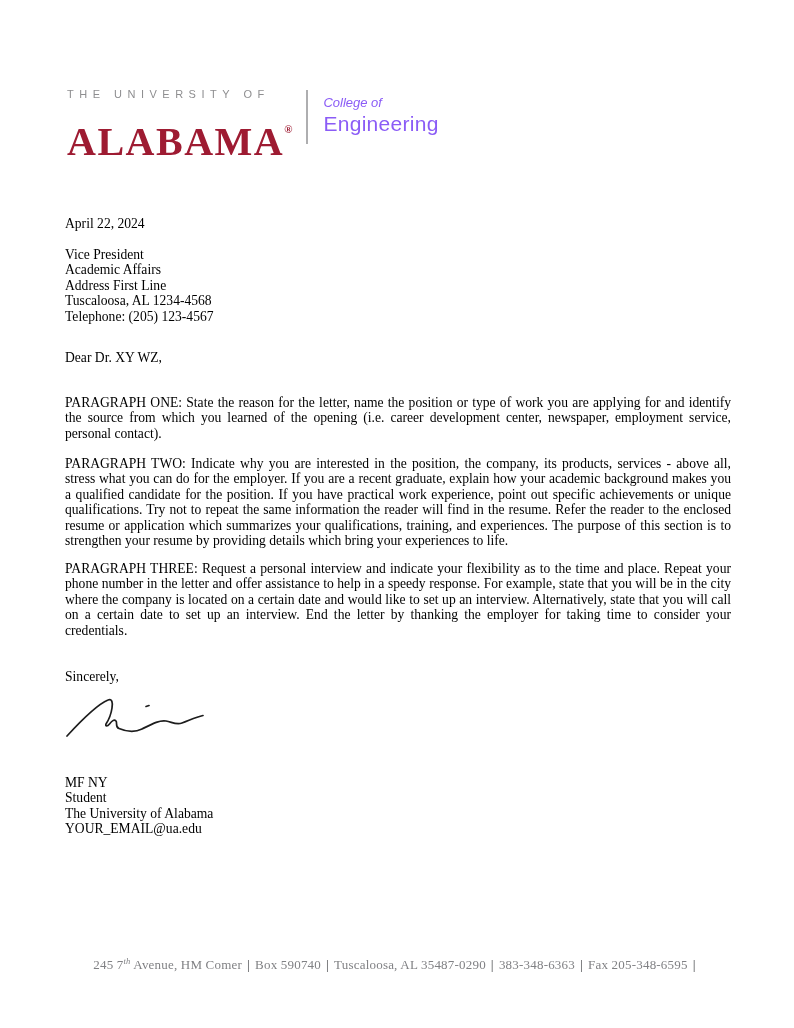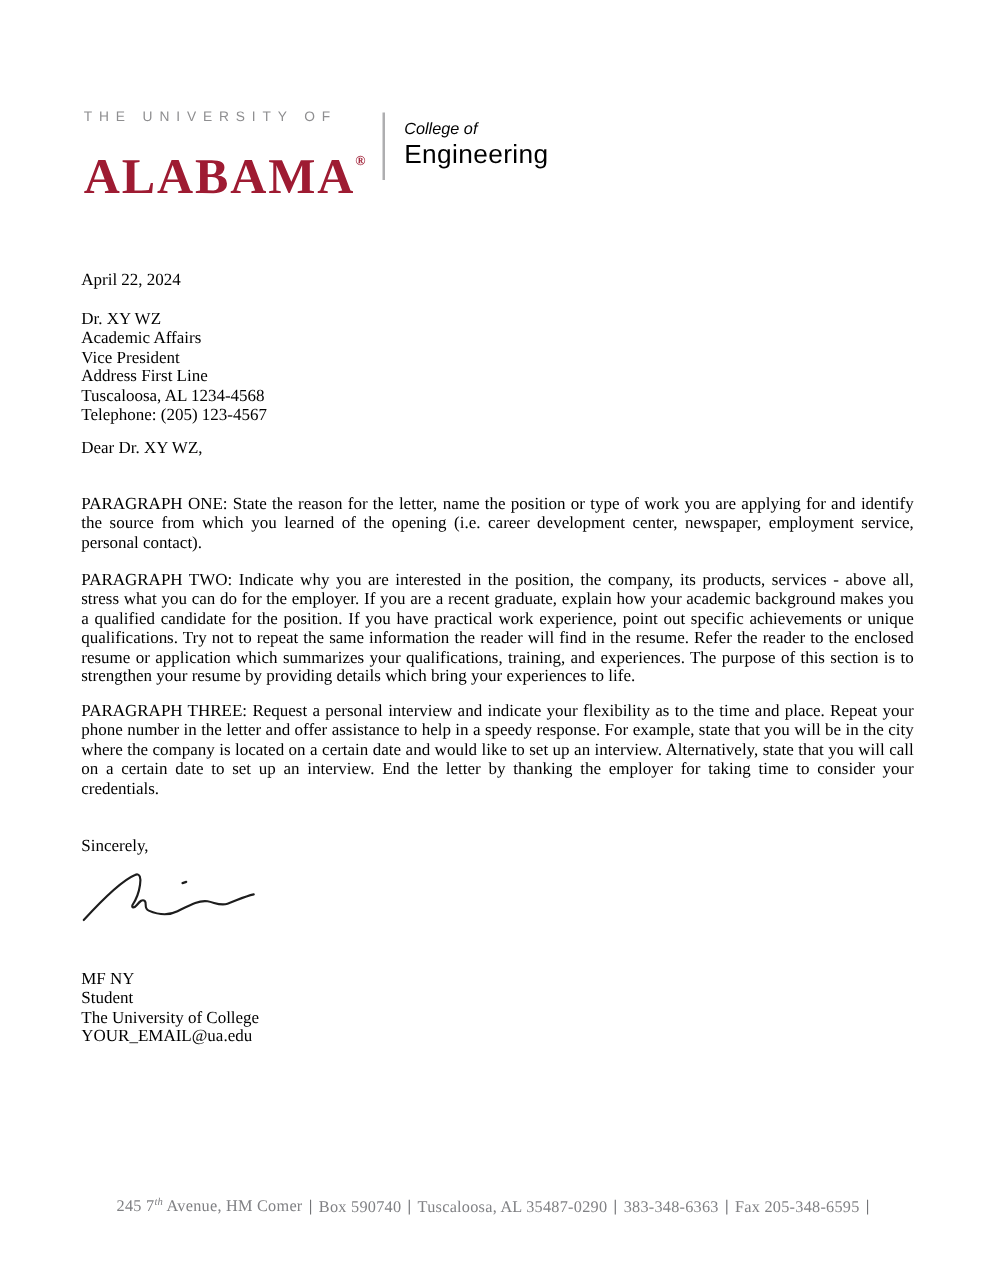--- a/index.html
+++ b/index.html
@@ -50,21 +50,21 @@
     background: #aeaeb0;
     margin: 2px 15px 0 14px;
     height: 54px;
   }
   .logo-right {
     display: flex;
     flex-direction: column;
     justify-content: flex-start;
     padding-top: 7px;
     font-family: "Liberation Sans", sans-serif;
-    color: #000000;
+    color: #8b5cf6;
   }
   .logo-college { font-style: italic; font-size: 13px; margin-bottom: 2px; }
   .logo-dept { font-size: 21px; letter-spacing: 0.3px; }
 
   
   .abs { position: absolute; left: 65px; width: 666px; }
   .bodytext {
     font-size: 13.6px;
     line-height: 15.4px;
     color: #000000;
@@ -107,23 +107,22 @@
     <div class="logo-divider"></div>
     <div class="logo-right">
       <div class="logo-college">College of</div>
       <div class="logo-dept">Engineering</div>
     </div>
   </div>
 
   <div class="abs bodytext date-line">April 22, 2024</div>
 
   <div class="abs bodytext recipient">
-    <div>Dr. XY WZ</div>
+    <div>Vice President</div>
     <div>Academic Affairs</div>
-    <div>Vice President</div>
     <div>Address First Line</div>
     <div>Tuscaloosa, AL 1234-4568</div>
     <div>Telephone: (205) 123-4567</div>
   </div>
 
   <div class="abs bodytext salutation">Dear Dr. XY WZ,</div>
 
   <div class="abs bodytext justify para-one">PARAGRAPH ONE: State the reason for the letter, name the position or type of work you are applying for and identify the source from which you learned of the opening (i.e. career development center, newspaper, employment service, personal contact).</div>
   <div class="abs bodytext justify para-two">PARAGRAPH TWO: Indicate why you are interested in the position, the company, its products, services - above all, stress what you can do for the employer. If you are a recent graduate, explain how your academic background makes you a qualified candidate for the position. If you have practical work experience, point out specific achievements or unique qualifications. Try not to repeat the same information the reader will find in the resume. Refer the reader to the enclosed resume or application which summarizes your qualifications, training, and experiences. The purpose of this section is to strengthen your resume by providing details which bring your experiences to life.</div>
   <div class="abs bodytext justify para-three">PARAGRAPH THREE: Request a personal interview and indicate your flexibility as to the time and place. Repeat your phone number in the letter and offer assistance to help in a speedy response. For example, state that you will be in the city where the company is located on a certain date and would like to set up an interview. Alternatively, state that you will call on a certain date to set up an interview. End the letter by thanking the employer for taking time to consider your credentials.</div>
@@ -131,21 +130,21 @@
   <div class="abs bodytext closing">Sincerely,</div>
 
   <svg class="abs signature" viewBox="0 0 150 56" xmlns="http://www.w3.org/2000/svg">
     <path d="M5,44 C16,32 34,13 46,8 C50,6 51,11 50,16 C49,23 46,29 44,32 C43,34.5 45.5,34.5 47.5,32 C50,29 52,27 54,29 C55.5,31 53,35 57,36.5 C64,39.5 72,41 80,37 C90,32 97,28 104,29 C110,30 114,33 120,31 C127,28.5 134,25 141,23.5" fill="none" stroke="#1d1d1d" stroke-width="1.7" stroke-linecap="round"></path>
     <path d="M84,14.5 L87,13.5" fill="none" stroke="#1d1d1d" stroke-width="1.7" stroke-linecap="round"></path>
   </svg>
 
   <div class="abs bodytext sender">
     <div>MF NY</div>
     <div>Student</div>
-    <div>The University of College</div>
+    <div>The University of Alabama</div>
     <div>YOUR_EMAIL@ua.edu</div>
   </div>
 
   <div class="footer">
     <span><span>245 7</span><sup>th</sup><span> Avenue, HM Comer</span></span><span class="sep">|</span><span>Box 590740</span><span class="sep">|</span><span>Tuscaloosa, AL 35487-0290</span><span class="sep">|</span><span>383-348-6363</span><span class="sep">|</span><span>Fax 205-348-6595</span><span class="sep">|</span>
   </div>
 
 </div>
 
 </body></html>

